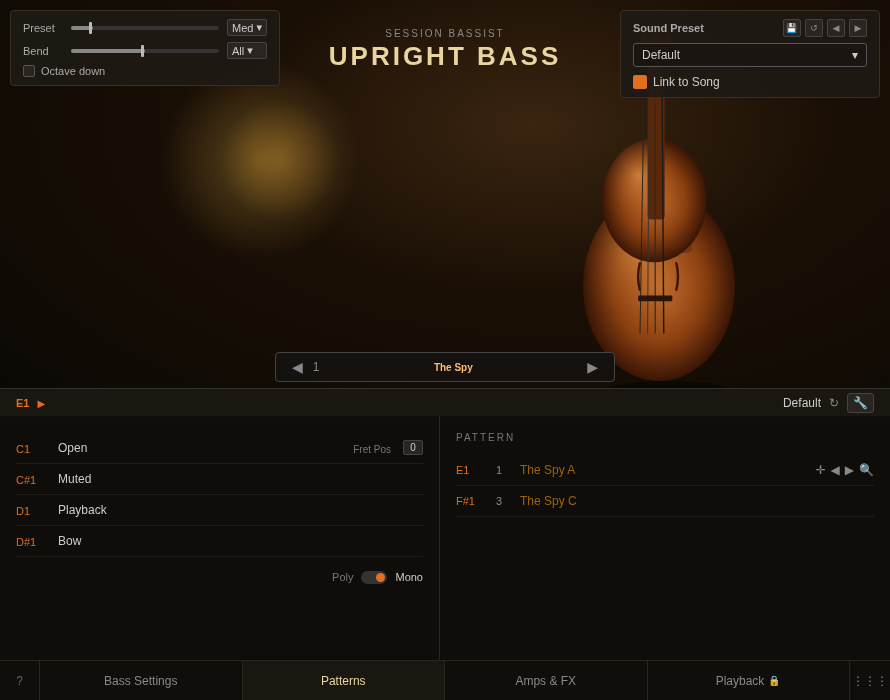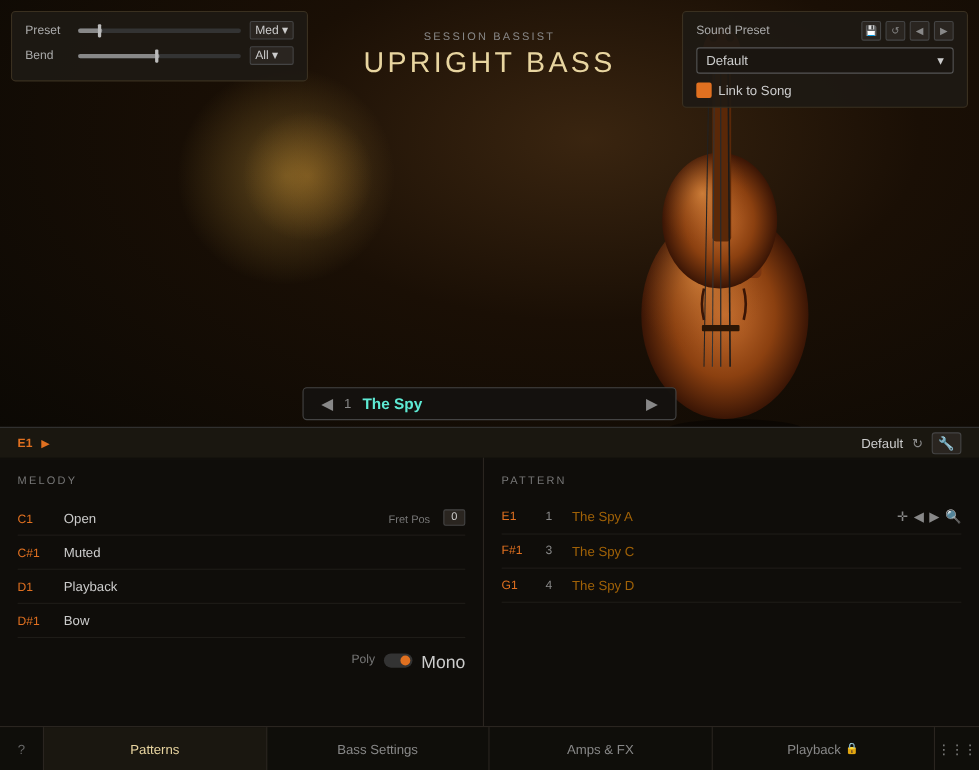--- a/index.html
+++ b/index.html
@@ -143,20 +143,21 @@
     .sound-preset-header {
       display: flex;
       align-items: center;
       justify-content: space-between;
       margin-bottom: 6px;
     }
 
     .sound-preset-label {
       color: #aaa;
       font-size: 11px;
+      font-weight: bold;
     }
 
     .preset-icons {
       display: flex;
       gap: 4px;
     }
 
     .icon-btn {
       width: 18px;
       height: 18px;
@@ -214,21 +215,21 @@
       color: #888;
       letter-spacing: 2px;
       text-transform: uppercase;
       margin-bottom: 2px;
     }
 
     .upright-bass-text {
       font-size: 26px;
       color: #e8d5a0;
       letter-spacing: 3px;
-      font-weight: normal;
+      font-weight: bold;
       text-transform: uppercase;
     }
 
     
     .pattern-selector {
       position: absolute;
       top: 352px;
       left: 50%;
       transform: translateX(-50%);
       background: rgba(20,18,15,0.95);
@@ -248,25 +249,25 @@
       font-size: 14px;
       user-select: none;
     }
 
     .pattern-number {
       color: #888;
       font-size: 12px;
     }
 
     .pattern-name {
-      color: #5eead4;
-      font-size: 14px;
+      color: #fdba74;
+      font-size: 10px;
       font-weight: bold;
       flex: 1;
-      text-align: left;
+      text-align: center;
     }
 
     
     .phrase-bar {
       position: absolute;
       top: 388px;
       left: 0; right: 0;
       background: #1a1710;
       border-top: 1px solid #333;
       border-bottom: 1px solid #333;
@@ -373,21 +374,21 @@
 
     .poly-mono-row {
       display: flex;
       align-items: flex-start;
       justify-content: flex-end;
       margin-top: 14px;
       gap: 8px;
     }
 
     .poly-label { color: #777; font-size: 11px; }
-    .mono-label { color: #ccc; font-size: 16px; }
+    .mono-label { color: #ccc; font-size: 11px; }
 
     .toggle {
       width: 26px;
       height: 13px;
       background: #333;
       border-radius: 7px;
       position: relative;
       cursor: pointer;
     }
 
@@ -556,20 +557,24 @@
       <span class="control-label">Bend</span>
       <div class="slider-track">
         <div class="slider-fill" style="width: 50%;"></div>
         <div class="slider-thumb" style="left: 47%;"></div>
       </div>
       <div class="dropdown-small">
         <span>All</span>
         <span>▾</span>
       </div>
     </div>
+    <div class="octave-row">
+      <div class="checkbox"></div>
+      <span class="control-label" style="width:auto;">Octave down</span>
+    </div>
   </div>
 
   <div class="title-area">
     <div class="session-bassist-text">SESSION BASSIST</div>
     <div class="upright-bass-text">UPRIGHT BASS</div>
   </div>
 
   <div class="top-right-controls">
     <div class="sound-preset-header">
       <span class="sound-preset-label">Sound Preset</span>
@@ -601,21 +606,20 @@
     <span class="e1-badge">E1</span>
     <span class="play-icon">▶</span>
     <span class="phrase-label">Default</span>
     <span class="refresh-icon">↻</span>
     <div class="wrench-icon">🔧</div>
   </div>
 
   <div class="bottom-panel">
 
     <div class="melody-section">
-      <div class="section-title">MELODY</div>
 
       <div class="melody-row">
         <span class="note-key">C1</span>
         <span class="melody-name">Open</span>
         <span class="fret-pos-label">Fret Pos</span>
         <div class="fret-pos-value">0</div>
       </div>
 
       <div class="melody-row">
         <span class="note-key">C#1</span>
@@ -656,37 +660,32 @@
         </div>
       </div>
 
 
       <div class="pattern-row">
         <span class="pattern-key">F#1</span>
         <span class="pattern-num">3</span>
         <span class="pattern-name-text">The Spy C</span>
       </div>
 
-      <div class="pattern-row">
-        <span class="pattern-key">G1</span>
-        <span class="pattern-num">4</span>
-        <span class="pattern-name-text">The Spy D</span>
-      </div>
     </div>
   </div>
 
   <div class="bottom-tabs">
     <div class="tab-item">
       <span>?</span>
     </div>
+    <div class="tab-item">
+      <span>Bass Settings</span>
+    </div>
     <div class="tab-item active">
       <span>Patterns</span>
-    </div>
-    <div class="tab-item">
-      <span>Bass Settings</span>
     </div>
     <div class="tab-item">
       <span>Amps &amp; FX</span>
     </div>
     <div class="tab-item">
       <span>Playback</span>
       <span class="lock-icon">🔒</span>
     </div>
     <div class="tab-item">
       <span>⋮⋮⋮</span>

